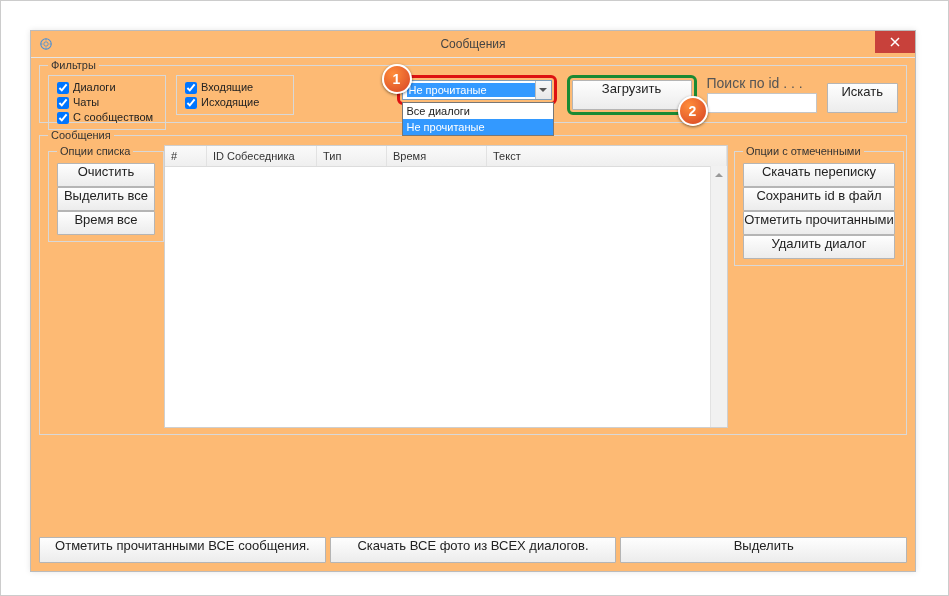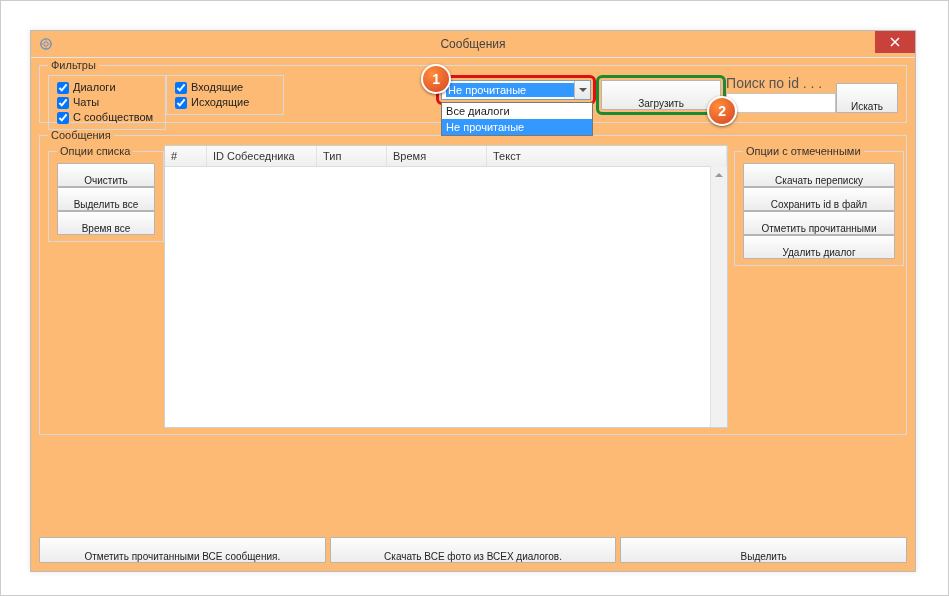--- a/index.html
+++ b/index.html
@@ -7,34 +7,34 @@
   .window{position:absolute;left:29px;top:29px;width:886px;height:542px;box-sizing:border-box;border:1px solid #bbb;background:#fdba74;box-shadow:0 0 6px rgba(0,0,0,.1)}
   .titlebar{height:26px;display:flex;align-items:center;position:relative;border-bottom:1px solid #e5e5e5}
   .title-icon{width:14px;height:14px;margin-left:8px;color:#4a8fd6}
   .title-icon svg{display:block}
   .title-text{position:absolute;left:0;right:0;text-align:center;font-size:12px;color:#444;pointer-events:none}
   .close-btn{margin-left:auto;width:40px;height:22px;background:#c8413b;display:flex;align-items:center;justify-content:center;cursor:pointer;margin-top:-4px}
   .close-btn svg{stroke:#fff;stroke-width:1.5}
   fieldset{border:1px solid #d8d8d8;margin:0;padding:4px 8px 6px 8px;box-sizing:border-box}
   fieldset>legend{padding:0 3px;font-size:11px;color:#333}
   .filters{position:absolute;left:8px;top:28px;right:8px;height:64px}
-  .fs-inner{display:flex;align-items:flex-start;height:46px}
+  .fs-inner{display:flex;align-items:flex-start;gap:10px;height:46px}
   .chkgrp{border:1px solid #d8d8d8;padding:4px 8px;min-width:100px}
   label.chk{display:flex;align-items:center;gap:4px;line-height:15px;cursor:pointer}
   label.chk input{margin:0;width:12px;height:12px}
   .spacer{flex:1}
   .dd-outer{border:3px solid #d11;border-radius:6px;padding:2px;position:relative}
   .dd-outer.green{border-color:#1b8a33}
   .select-box{width:150px;height:20px;border:1px solid #7e9db9;background:#fff;display:flex;align-items:center;position:relative;padding-left:4px;box-sizing:border-box;cursor:pointer}
   .select-box .sel-txt{flex:1;color:#fff;background:#3399ff;padding:0 2px;height:14px;line-height:14px}
   .select-box .arrow{width:15px;height:100%;display:flex;align-items:center;justify-content:center;border-left:1px solid #bcbcbc;background:linear-gradient(#f8f8f8,#e8e8e8)}
   .dd-list{position:absolute;left:2px;top:24px;width:150px;border:1px solid #777;background:#fff;z-index:10}
   .dd-item{padding:1px 4px;line-height:14px}
   .dd-item.hl{background:#3399ff;color:#fff}
-  .btn{height:24px;padding:0 14px;border:1px solid #b5b5b5;background:linear-gradient(#fefefe,#ececec);border-radius:1px;cursor:pointer;font-size:10px;display:flex;align-items:flex-end;justify-content:center}
+  .btn{height:24px;padding:0 14px;border:1px solid #b5b5b5;background:linear-gradient(#fefefe,#ececec);border-radius:1px;cursor:pointer;font-size:13px;display:flex;align-items:flex-start;justify-content:center}
   .srch-col{display:flex;flex-direction:column;gap:2px}
   .srch-lbl{font-size:14px;color:#555}
   .srch-inp{height:20px;width:110px;border:1px solid #c5c5c5;padding:0 4px;box-sizing:border-box;font-size:11px}
   .step-badge{position:absolute;width:26px;height:26px;border-radius:50%;background:radial-gradient(circle at 35% 30%,#ff8d3a,#d64325);border:2px solid #fff;box-shadow:0 1px 3px rgba(0,0,0,.5);color:#fff;font-weight:bold;font-size:14px;display:flex;align-items:center;justify-content:center;z-index:20}
   .msgs{position:absolute;left:8px;top:98px;right:8px;height:306px}
   .msgs-inner{display:flex;gap:6px;height:100%}
   .left-col{width:110px;display:flex;flex-direction:column}
   .left-col fieldset{margin-bottom:auto}
   .btn-stack{display:flex;flex-direction:column;gap:0;padding-top:2px}
   .btn-stack .btn{width:96px;height:22px;padding:0}

